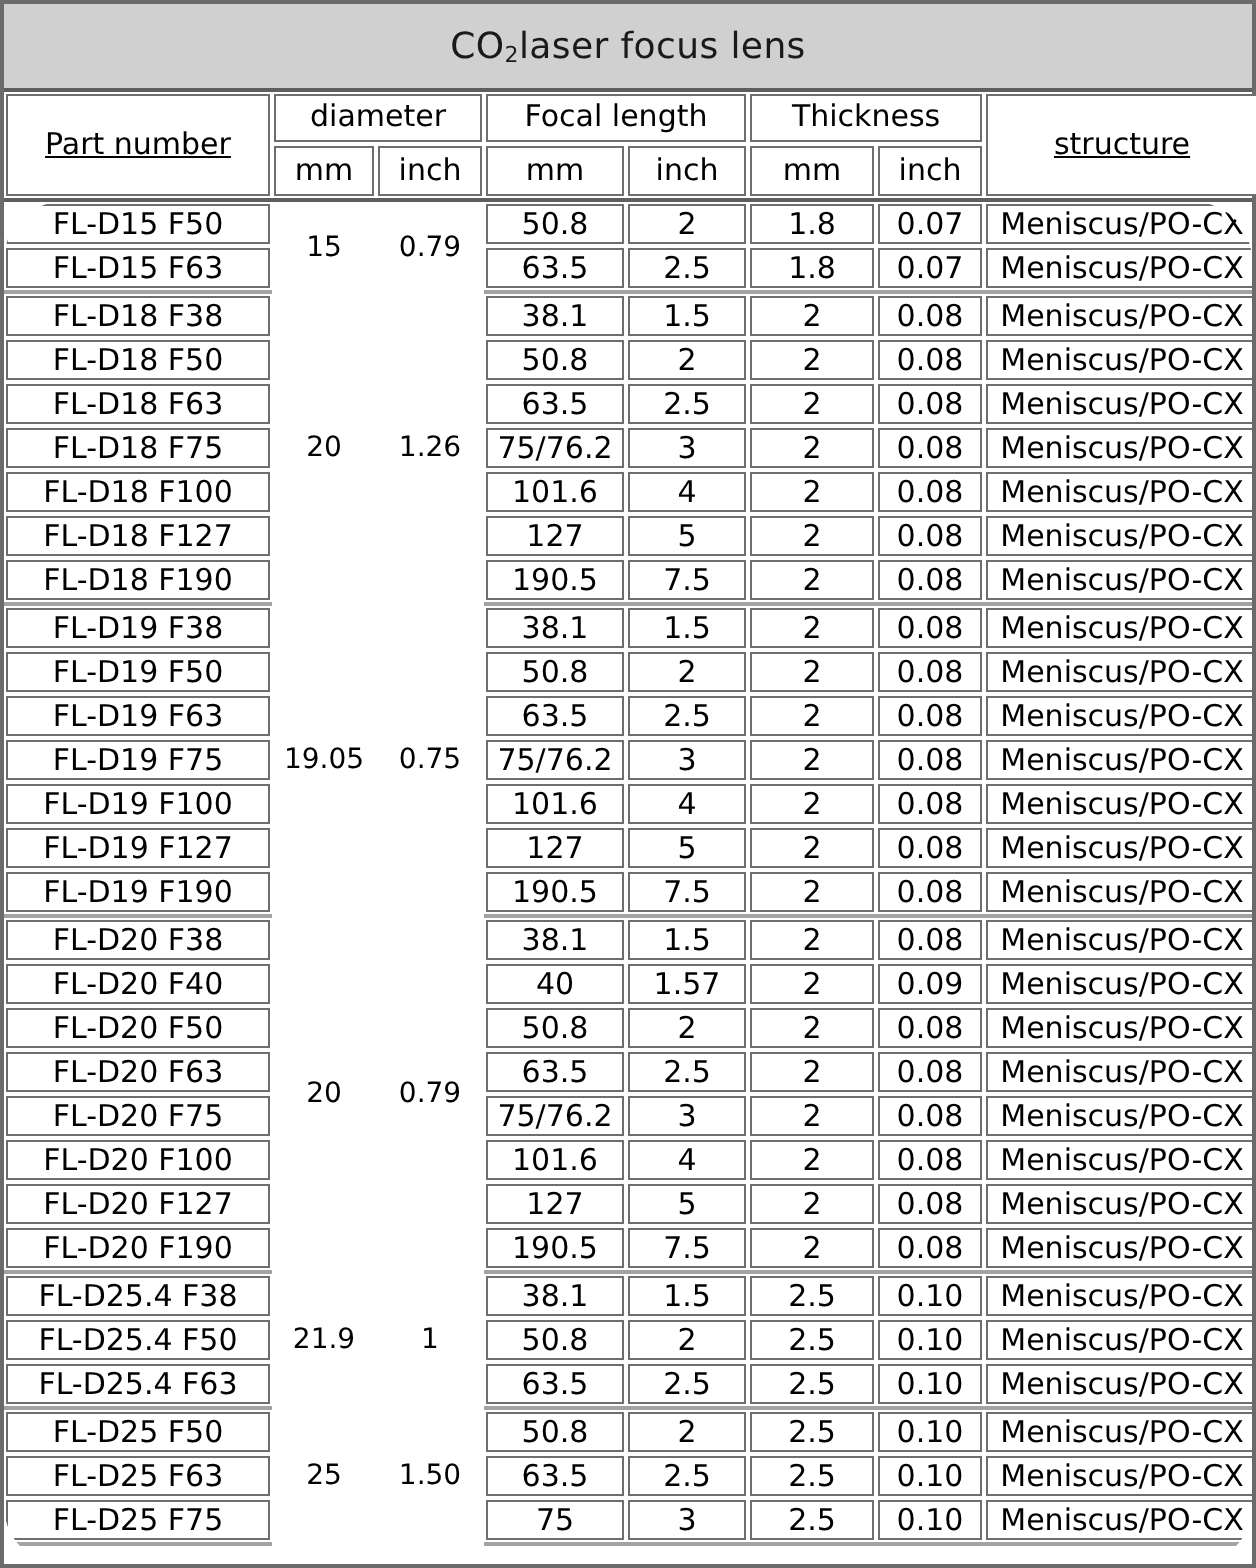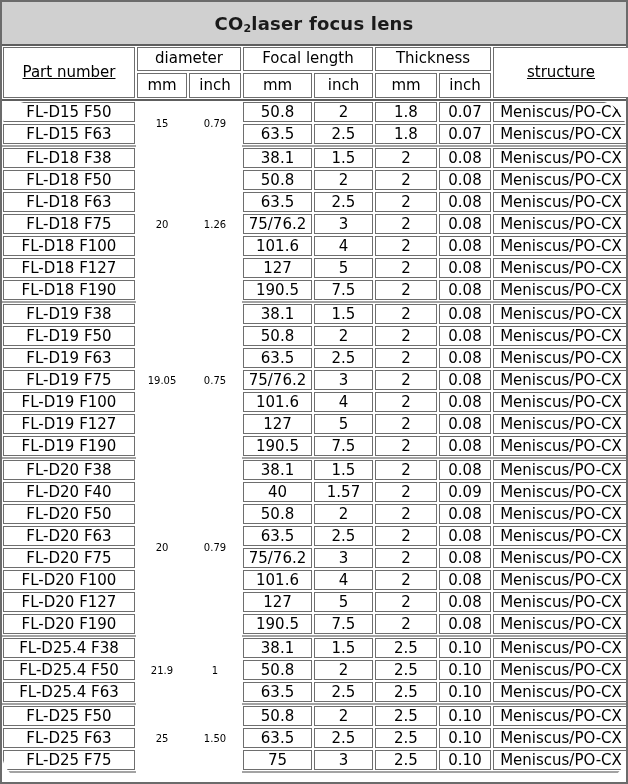--- a/index.html
+++ b/index.html
@@ -39,21 +39,20 @@
     display: flex;
     align-items: center;
     justify-content: center;
     box-sizing: border-box;
   }
   .title-bar .title-text {
     font-size: 18px;
     letter-spacing: .2px;
     color: #1a1a1a;
     white-space: nowrap;
-    font-weight: bold;
   }
   .title-text sub {
     font-size: 11px;
     vertical-align: baseline;
     position: relative;
     top: 2px;
   }
 
   
   table.grid {
@@ -99,21 +98,21 @@
     overflow: hidden;
     border-radius: 29px;
   }
   tr.data-row td { height: 22px; }
   
   tr.group-end > td { border-bottom: 2px solid #a3a3a3; }
 
   .merge-cell {
     border-left: 1px solid #6e6e6e;
     border-right: 1px solid #6e6e6e;
-    font-size: 10px;
+    font-size: 14px;
     text-align: center;
   }
   .col-part   { width: 134px; }
   .col-dia-mm { width: 52px;  }
   .col-dia-in { width: 54px;  }
   .col-foc-mm { width: 71px;  }
   .col-foc-in { width: 61px;  }
   .col-thk-mm { width: 64px;  }
   .col-thk-in { width: 54px;  }
   .col-struct { width: 138px; }

